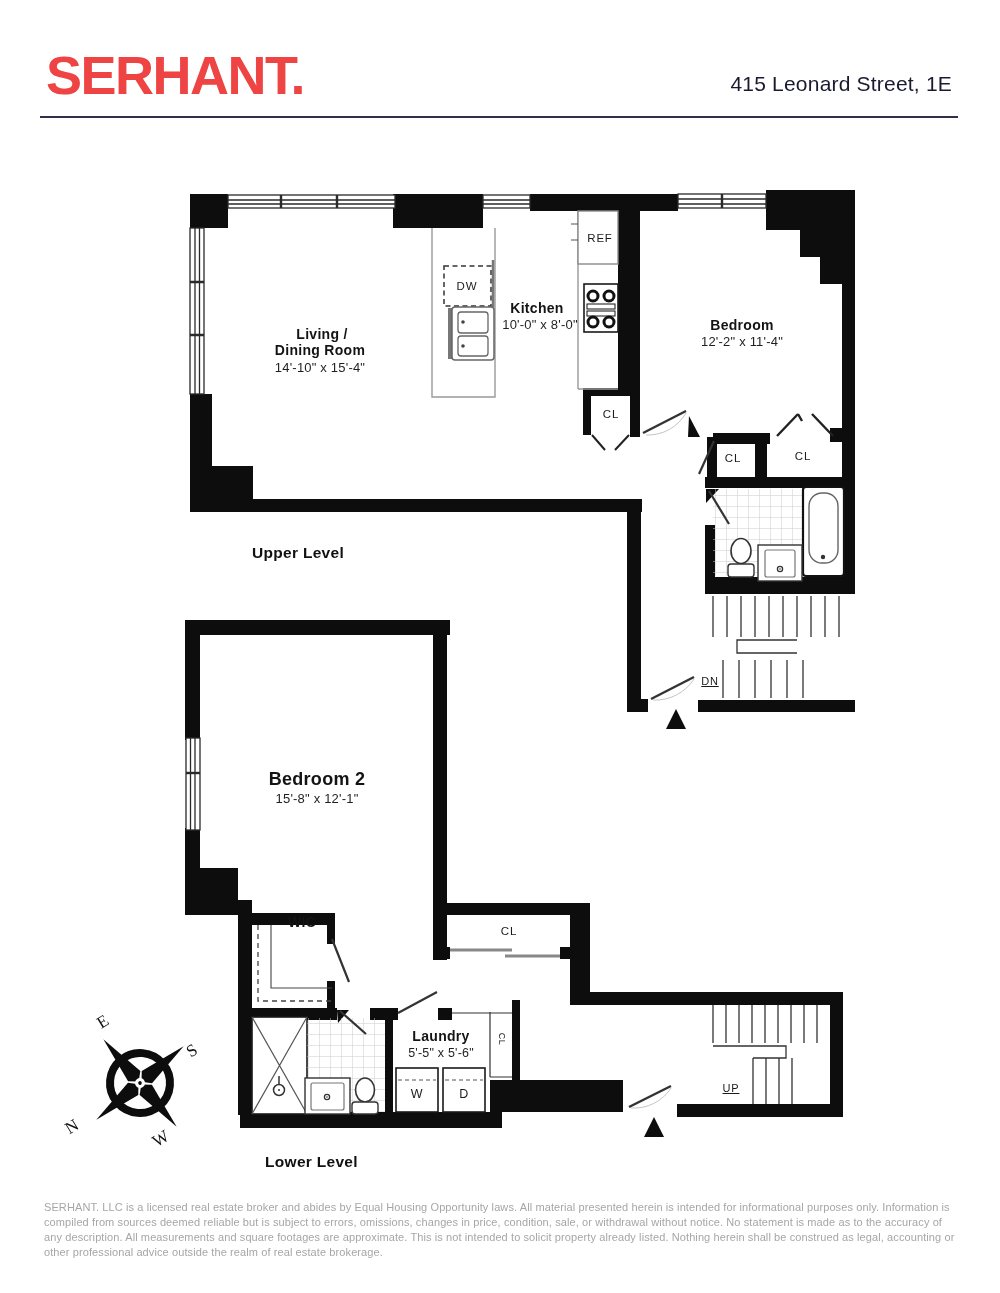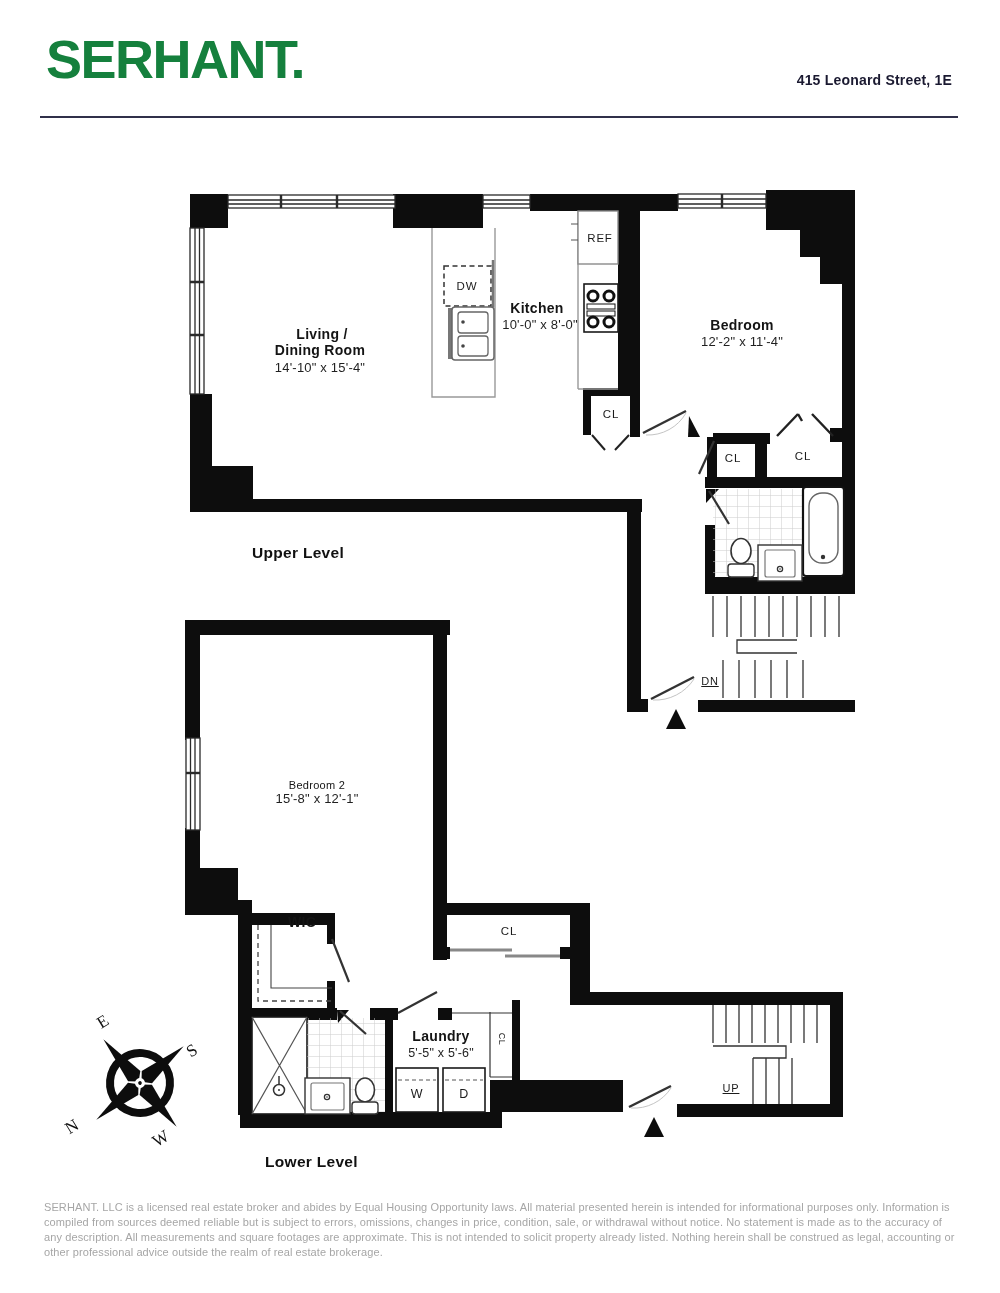--- a/index.html
+++ b/index.html
@@ -1,26 +1,26 @@
 <!DOCTYPE html>
 <html><head>
 <meta charset="utf-8">
 <style>
   html,body{margin:0;padding:0;background:#fff;}
   .page{position:relative;width:1000px;height:1293px;background:#ffffff;overflow:hidden;
         font-family:"Liberation Sans",sans-serif;}
-  .brand{position:absolute;left:46px;top:28px;font-size:54px;font-weight:800;
-         letter-spacing:-1.5px;color:#15803d;}
-  .address{position:absolute;right:48px;top:72px;font-size:14px;font-weight:700;
+  .brand{position:absolute;left:46px;top:44px;font-size:54px;font-weight:800;
+         letter-spacing:-1.5px;color:#ef4444;}
+  .address{position:absolute;right:48px;top:72px;font-size:21px;font-weight:400;
            color:#1a1930;letter-spacing:.2px;}
   .rule{position:absolute;left:40px;right:42px;top:116px;height:2px;background:#30304a;}
   svg.plan{position:absolute;left:0;top:0;}
   .lbl{position:absolute;transform:translate(-50%,-50%);white-space:nowrap;color:#141414;}
   .name{font-weight:700;font-size:14px;letter-spacing:.3px;}
-  .name-lg{font-weight:400;font-size:11px;letter-spacing:.3px;margin-top:6px;}
+  .name-lg{font-weight:700;font-size:18px;letter-spacing:.3px;}
   .dims{font-size:13px;color:#1f1f1f;letter-spacing:.2px;}
   .dims-sm{font-size:12.5px;color:#1f1f1f;letter-spacing:.2px;}
   .tag{font-size:11.5px;letter-spacing:.8px;color:#1b1b1b;}
   .tag-sm{font-size:11px;letter-spacing:.8px;color:#1b1b1b;text-decoration:underline;}
   .wd{font-size:12.5px;letter-spacing:.5px;color:#1b1b1b;}
   .rot{transform:translate(-50%,-50%) rotate(90deg);font-size:9px;letter-spacing:.5px;color:#1b1b1b;}
   .level{position:absolute;font-weight:700;font-size:15.5px;color:#111;
          letter-spacing:.3px;white-space:nowrap;margin-left:25px;}
   .compass-letter{position:absolute;transform:translate(-50%,-50%) rotate(-32deg);
          font-family:"Liberation Serif",serif;font-size:17px;color:#111;}

